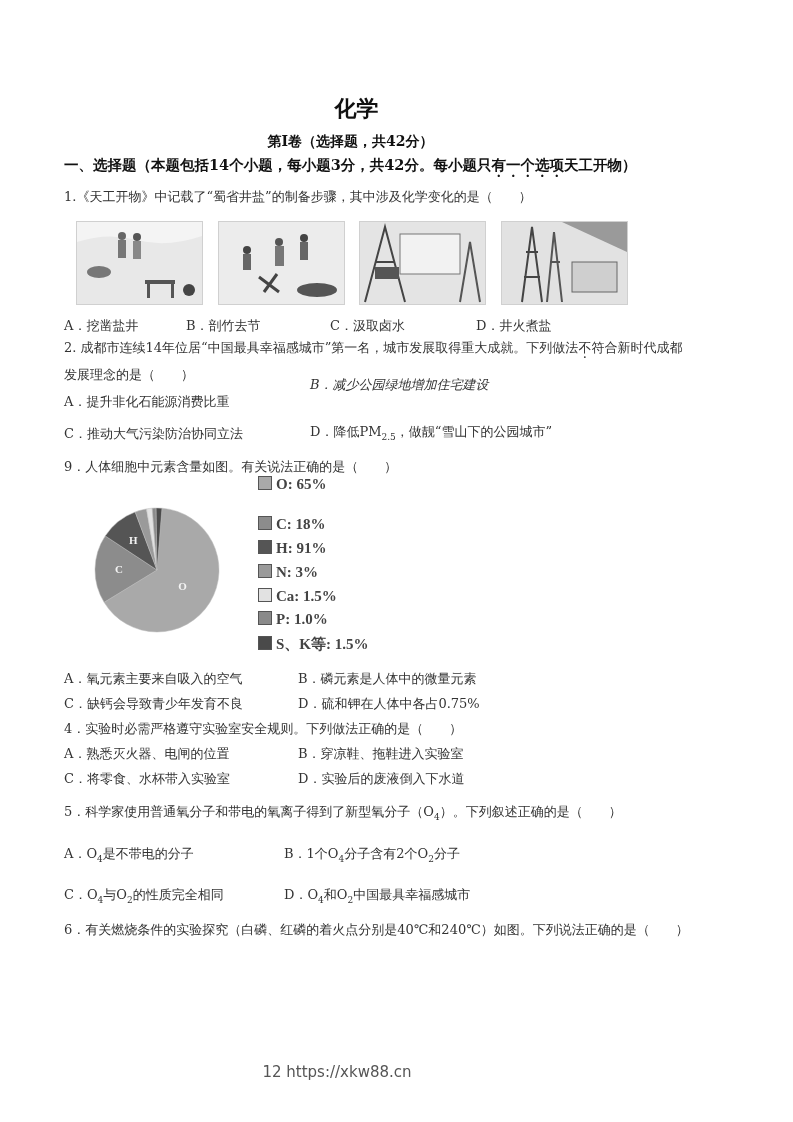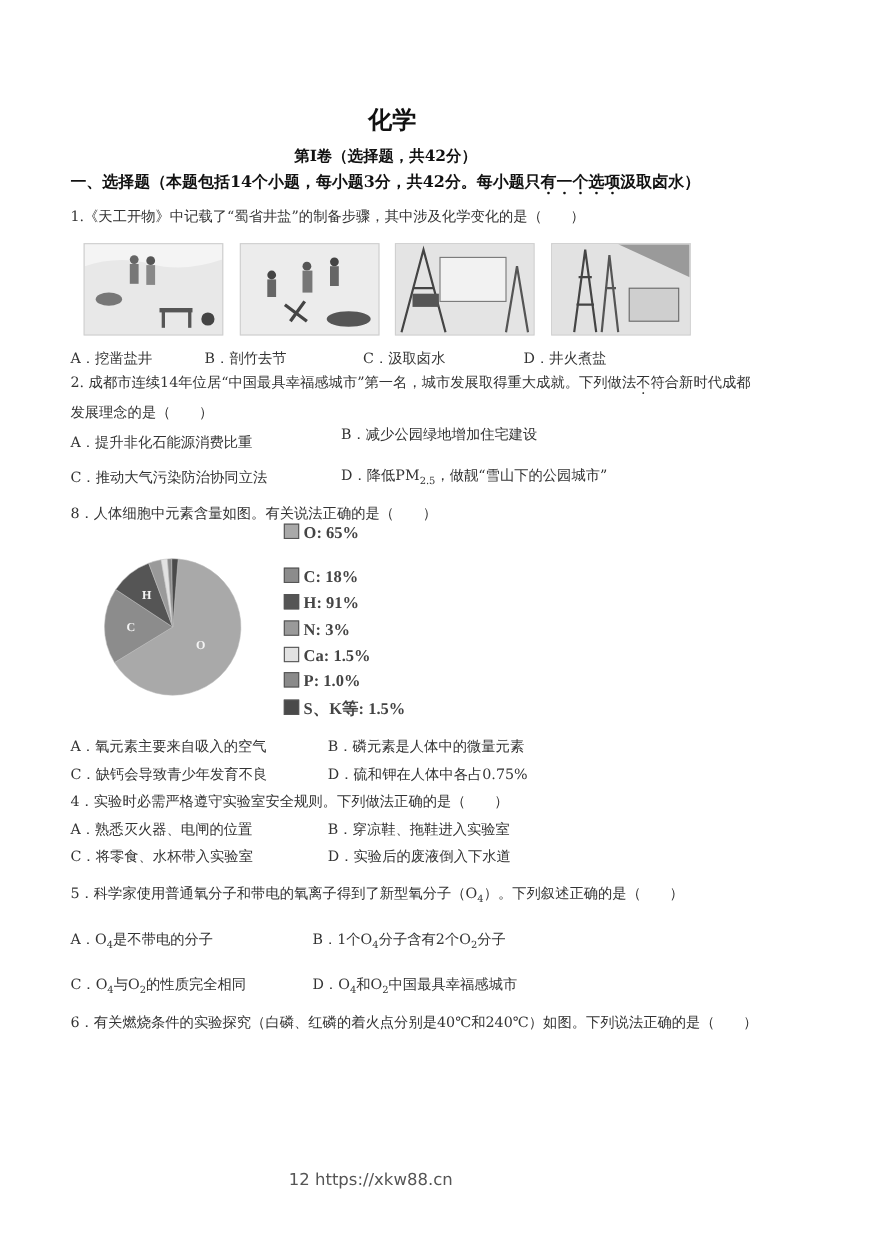--- a/index.html
+++ b/index.html
@@ -23,21 +23,21 @@
   .sw { display: inline-block; width: 12px; height: 12px; border: 1px solid #555; margin-right: 4px; vertical-align: -1px; }
   .footer { left: 0; width: 674px; top: 1063px; text-align: center; font-size: 15px;
             font-family: "DejaVu Sans", sans-serif; color: #555; }
 </style>
 </head>
 <body>
 
 <div class="abs title">化学</div>
 <div class="abs subtitle">第I卷（选择题，共42分）</div>
 <div class="abs section">
-  <span>一、选择题（本题包括14个小题，每小题3分，共42分。每小题只</span><span id="emph-section"><span class="emph">有</span><span class="emph">一</span><span class="emph">个</span><span class="emph">选</span><span class="emph">项</span></span><span>汲取卤水）</span>
+  <span>一、选择题（本题包括14个小题，每小题3分，共42分。每小题只</span><span id="emph-section"><span class="emph">有</span><span class="emph">一</span><span class="emph">个</span><span class="emph">选</span><span class="emph">项</span></span><span>天工开物）</span>
 </div>
 
 <div class="abs q" style="left:64px;top:188px;">1.《天工开物》中记载了“蜀省井盐”的制备步骤，其中涉及化学变化的是（　　）</div>
 <div class="pic" style="left:76px;">
   <svg viewBox="0 0 125 82">
     <rect width="125" height="82" fill="#e8e8e8"></rect>
     <path d="M0 20 Q30 10 60 18 T125 14 V0 H0Z" fill="#f4f4f4"></path>
     <circle cx="45" cy="14" r="4" fill="#666"></circle>
       <rect x="41" y="18" width="8" height="18" fill="#777"></rect>
     <circle cx="60" cy="15" r="4" fill="#555"></circle>
@@ -83,27 +83,27 @@
 <div class="abs opt" style="left:64px;top:317px;text-align:right;">A．挖凿盐井</div>
 <div class="abs opt" style="left:186px;top:317px;">B．剖竹去节</div>
 <div class="abs opt" style="left:330px;top:317px;">C．汲取卤水</div>
 <div class="abs opt" style="left:476px;top:317px;">D．井火煮盐</div>
 
 <div class="abs q" style="left:64px;top:339px;">
   <span>2. 成都市连续14年位居“中国最具幸福感城市”第一名，城市发展取得重大成就。下列做法</span><span class="emph">不</span><span>符合新时代成都</span>
 </div>
 <div class="abs q" style="left:64px;top:366px;">发展理念的是（　　）</div>
 <div class="abs opt" style="left:64px;top:393px;">A．提升非化石能源消费比重</div>
-<div class="abs opt" style="left:310px;top:386px;">B．减少公园绿地增加住宅建设</div>
+<div class="abs opt" style="left:310px;top:376px;font-style:italic;">B．减少公园绿地增加住宅建设</div>
 <div class="abs opt" style="left:64px;top:425px;">C．推动大气污染防治协同立法</div>
 <div class="abs opt" style="left:310px;top:423px;">
   <span>D．降低PM</span><sub>2.5</sub><span>，做靓“雪山下的公园城市”</span>
 </div>
 
-<div class="abs q" style="left:64px;top:458px;">8．人体细胞中元素含量如图。有关说法正确的是（　　）</div>
+<div class="abs q" style="left:64px;top:458px;">9．人体细胞中元素含量如图。有关说法正确的是（　　）</div>
 
 <div class="abs" style="left:92px;top:505px;width:130px;height:130px;">
   <svg viewBox="-65 -65 130 130" width="130" height="130" id="pie-svg">
       <path d="M0 0 L4.954711026088715 -61.8017057907624 A62 62 0 1 1 -52.91093633659323 32.317685808005784 Z" fill="#a9a9a9" stroke="#bbb" stroke-width="0.5"></path>
       <path d="M0 0 L-52.91093633659323 32.317685808005784 A62 62 0 0 1 -51.77029738162011 -34.115045200301545 Z" fill="#8c8c8c" stroke="#bbb" stroke-width="0.5"></path>
       <path d="M0 0 L-51.77029738162011 -34.115045200301545 A62 62 0 0 1 -21.83072993554715 -58.029468638625374 Z" fill="#555555" stroke="#bbb" stroke-width="0.5"></path>
       <path d="M0 0 L-21.83072993554715 -58.029468638625374 A62 62 0 0 1 -10.5704095715724 -61.09227808397073 Z" fill="#9a9a9a" stroke="#bbb" stroke-width="0.5"></path>
       <path d="M0 0 L-10.5704095715724 -61.09227808397073 A62 62 0 0 1 -4.774206472465674 -61.81591180722215 Z" fill="#e2e2e2" stroke="#bbb" stroke-width="0.5"></path>
       <path d="M0 0 L-4.774206472465674 -61.81591180722215 A62 62 0 0 1 -0.8833324490023224 -61.993707130518814 Z" fill="#8a8a8a" stroke="#bbb" stroke-width="0.5"></path>
       <path d="M0 0 L-0.8833324490023224 -61.993707130518814 A62 62 0 0 1 4.9547110260887 -61.801705790762405 Z" fill="#4a4a4a" stroke="#bbb" stroke-width="0.5"></path>

